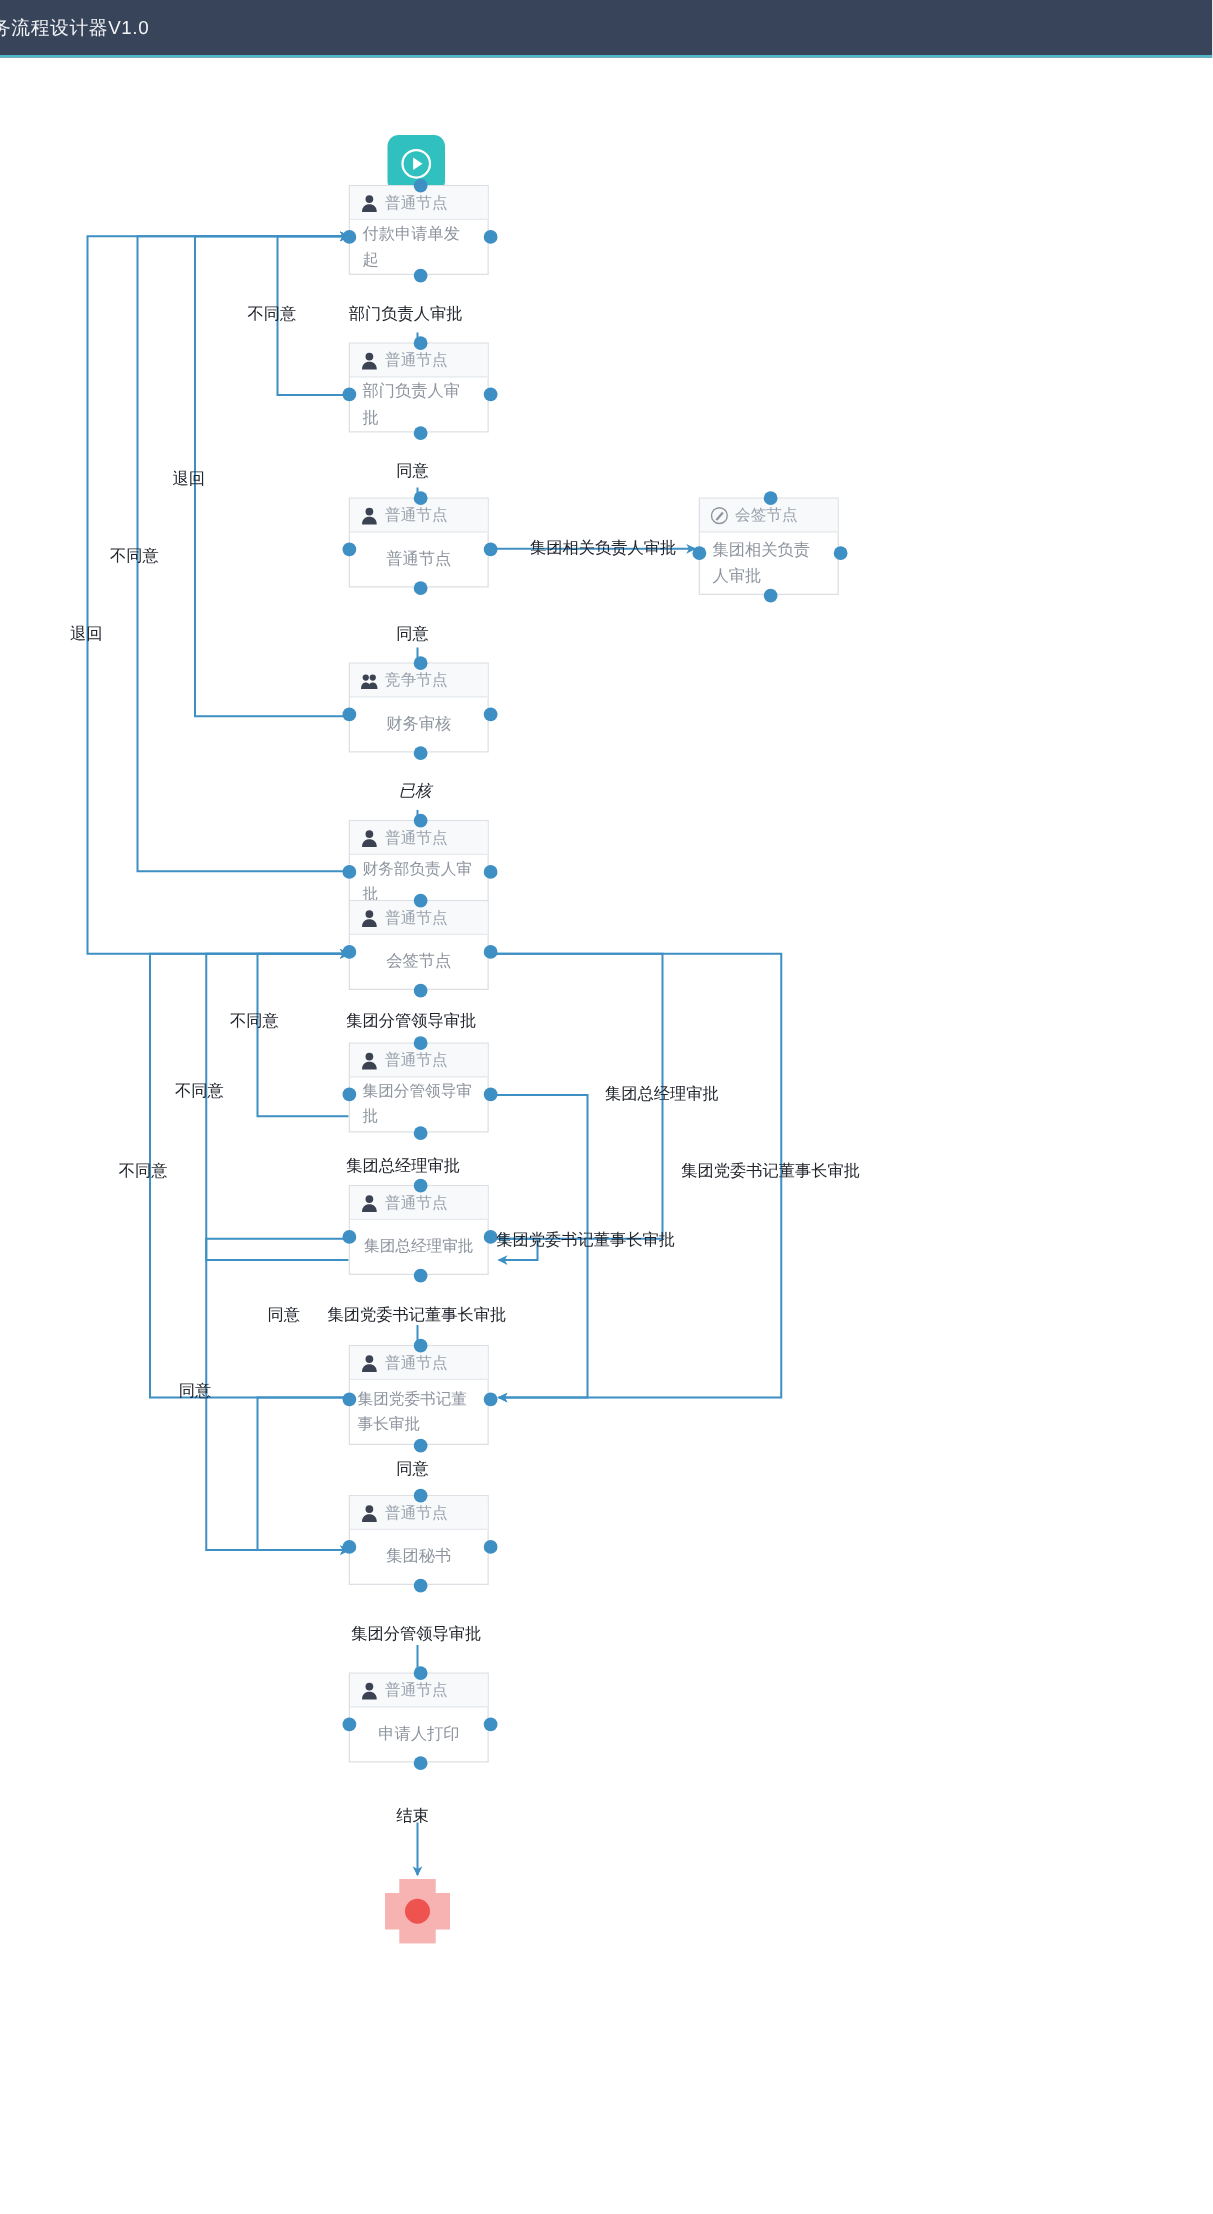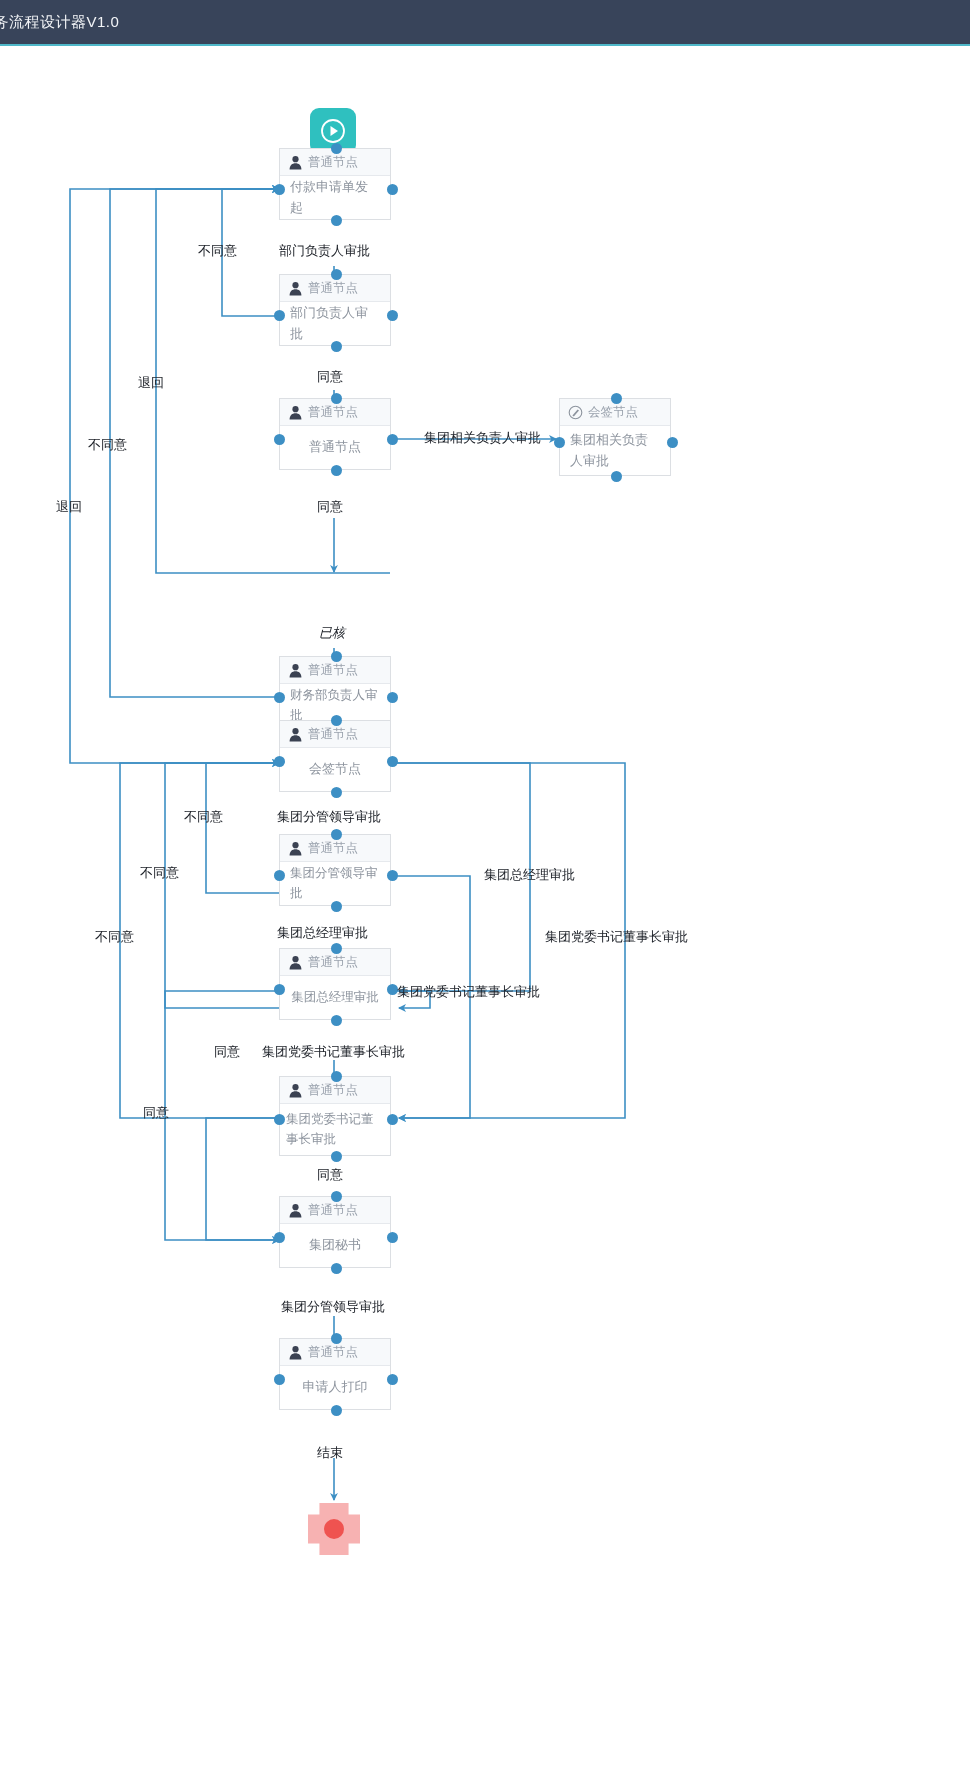--- a/index.html
+++ b/index.html
@@ -260,20 +260,38 @@
         </span>
         <span class="head-label">会签节点</span>
       </div>
       <div class="node-body">集团相关负责人审批</div>
       <span class="anchor" style="left:-6px; top:38px;"></span>
       <span class="anchor" style="left:107px; top:38px;"></span>
       <span class="anchor" style="left:51px; top:-6px;"></span>
       <span class="anchor" style="left:51px; top:72px;"></span>
     </div>
 
+    <div class="node" style="left:279px; top:482px; width:112px; height:72px;">
+      <div class="node-head">
+        <span class="ic">
+          <svg viewBox="0 0 15 15" width="15" height="15">
+            <circle cx="4.6" cy="5.0" r="2.5" fill="#3b4252"></circle>
+            <circle cx="10.2" cy="5.0" r="2.5" fill="#3b4252"></circle>
+            <path d="M0.8,14.2 C0.8,10.6 2.6,9.0 4.6,9.0 C6.6,9.0 8.4,10.6 8.4,14.2 Z" fill="#3b4252"></path>
+            <path d="M6.4,14.2 C6.4,10.6 8.2,9.0 10.2,9.0 C12.2,9.0 14,10.6 14,14.2 Z" fill="#3b4252"></path>
+          </svg>
+        </span>
+        <span class="head-label">竞争节点</span>
+      </div>
+      <div class="node-body">财务审核</div>
+      <span class="anchor" style="left:-6px; top:35px;"></span>
+      <span class="anchor" style="left:107px; top:35px;"></span>
+      <span class="anchor" style="left:51px; top:-6px;"></span>
+      <span class="anchor" style="left:51px; top:66px;"></span>
+    </div>
 
     <div class="node" style="left:279px; top:608px; width:112px; height:72px;">
       <div class="node-head">
         <span class="ic">
           <svg viewBox="0 0 15 15" width="15" height="15">
               <circle cx="7.5" cy="4.2" r="3.1" fill="#3b4252"></circle>
               <path d="M1.6,14.5 C1.6,10.3 4.2,8.3 7.5,8.3 C10.8,8.3 13.4,10.3 13.4,14.5 Z" fill="#3b4252"></path>
             </svg>
         </span>
         <span class="head-label">普通节点</span>

